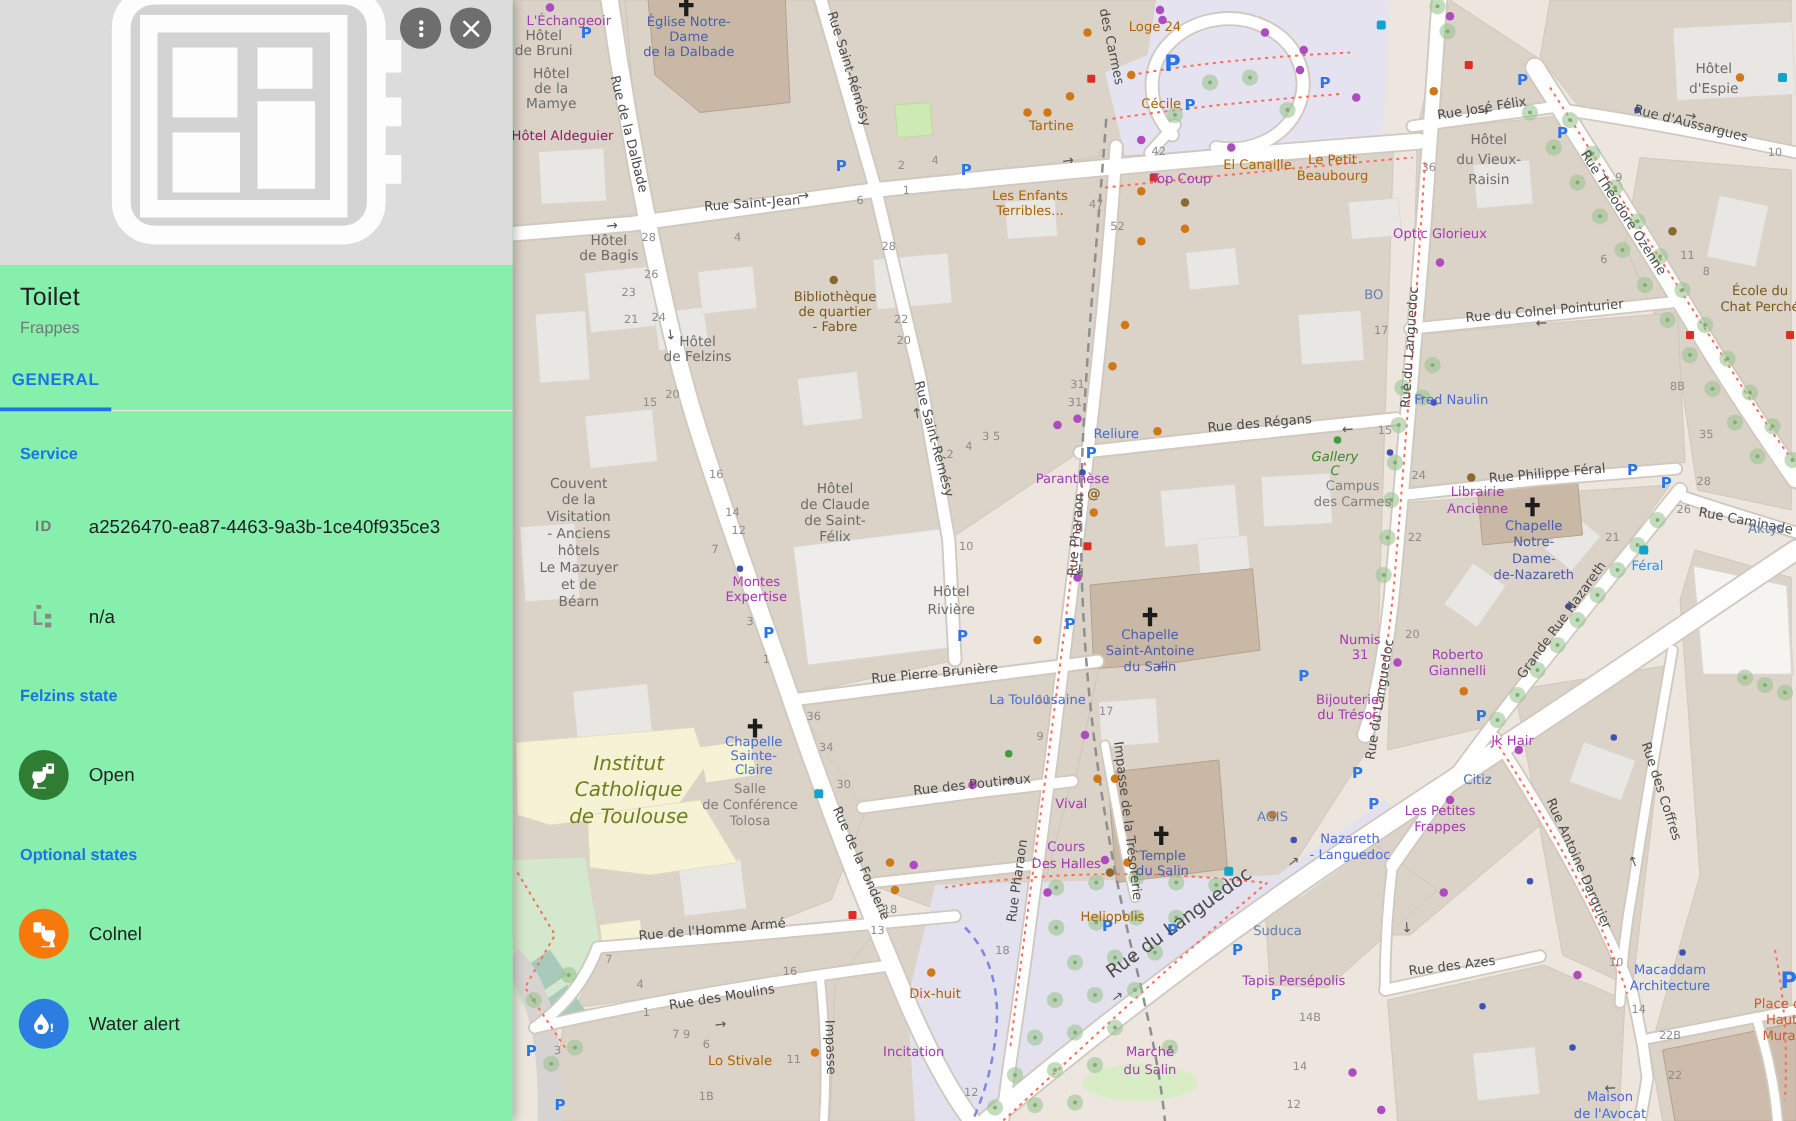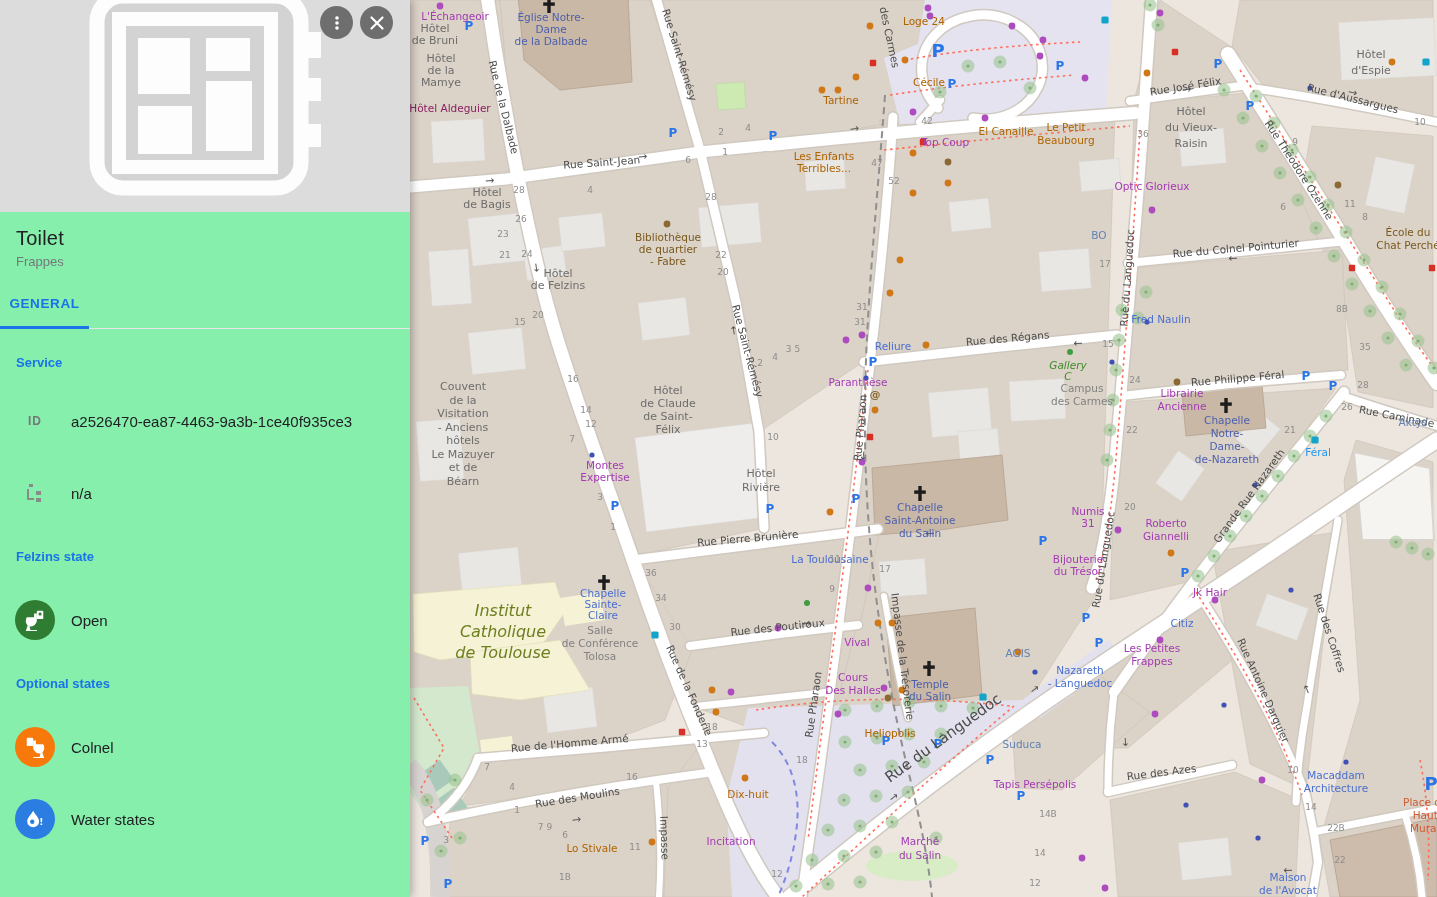--- a/index.html
+++ b/index.html
@@ -143,21 +143,21 @@
     </div>
 
     <div class="row m-water">
       <div class="badge" style="background:#2b7de1">
         <svg width="22" height="22" viewBox="-12 -12 24 24">
           <path d="M-2,-9 C1,-4 4.5,-1 4.5,2.5 a6.5,6.5 0 1 1 -13,0 C-8.5,-1 -5,-4 -2,-9 z" fill="#fff"></path>
           <circle cx="-3" cy="3" r="2.4" fill="#2b7de1"></circle>
           <text x="7" y="7" font-size="10" font-weight="bold" fill="#fff" text-anchor="middle" font-family="DejaVu Sans,sans-serif">!</text>
         </svg>
       </div>
-      <div class="txt">Water states</div>
+      <div class="txt">Water alert</div>
     </div>
 
     <div class="row m-add">
       <div class="ic">
         
       </div>
 
     </div>
   </aside>
 

